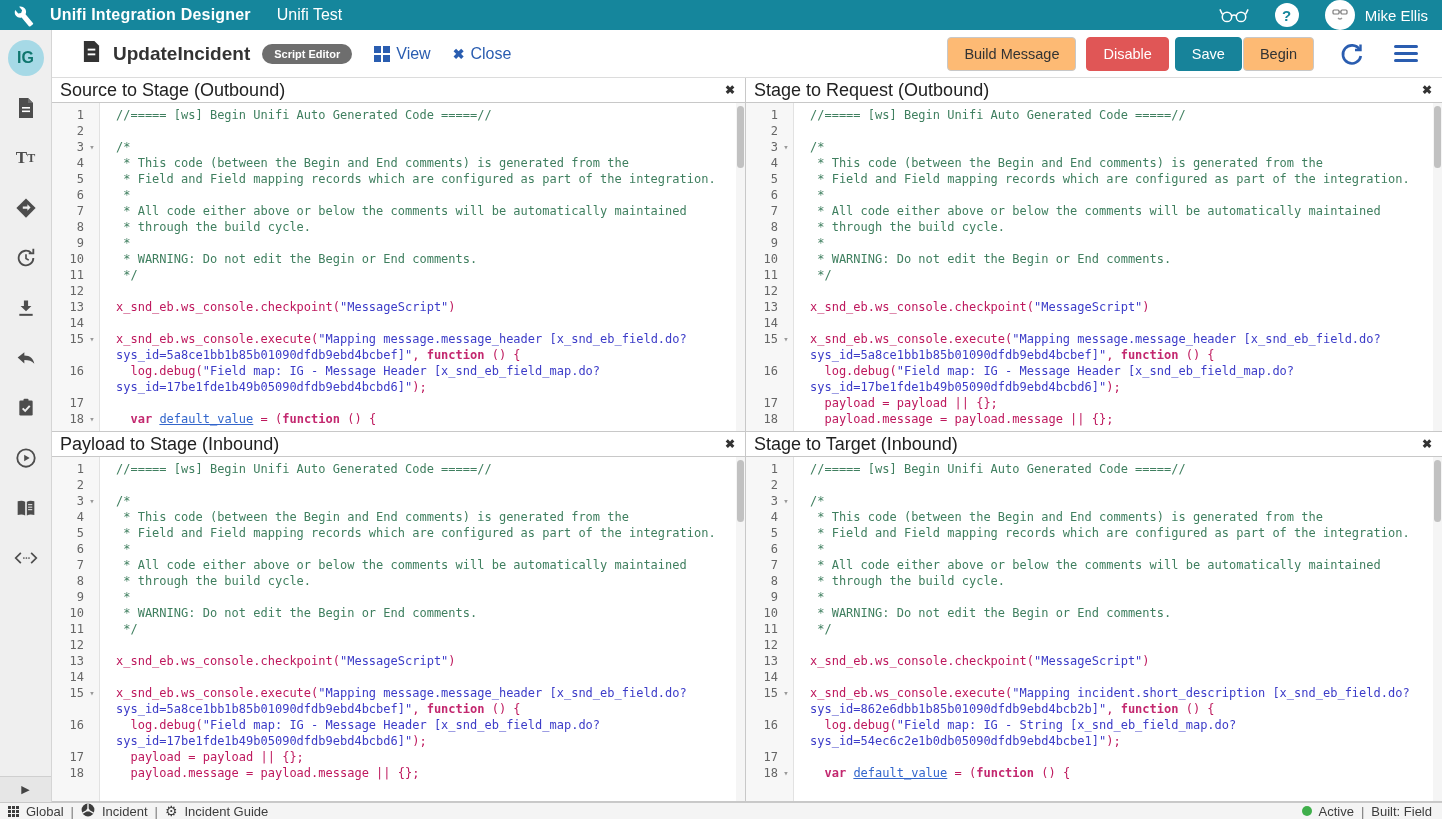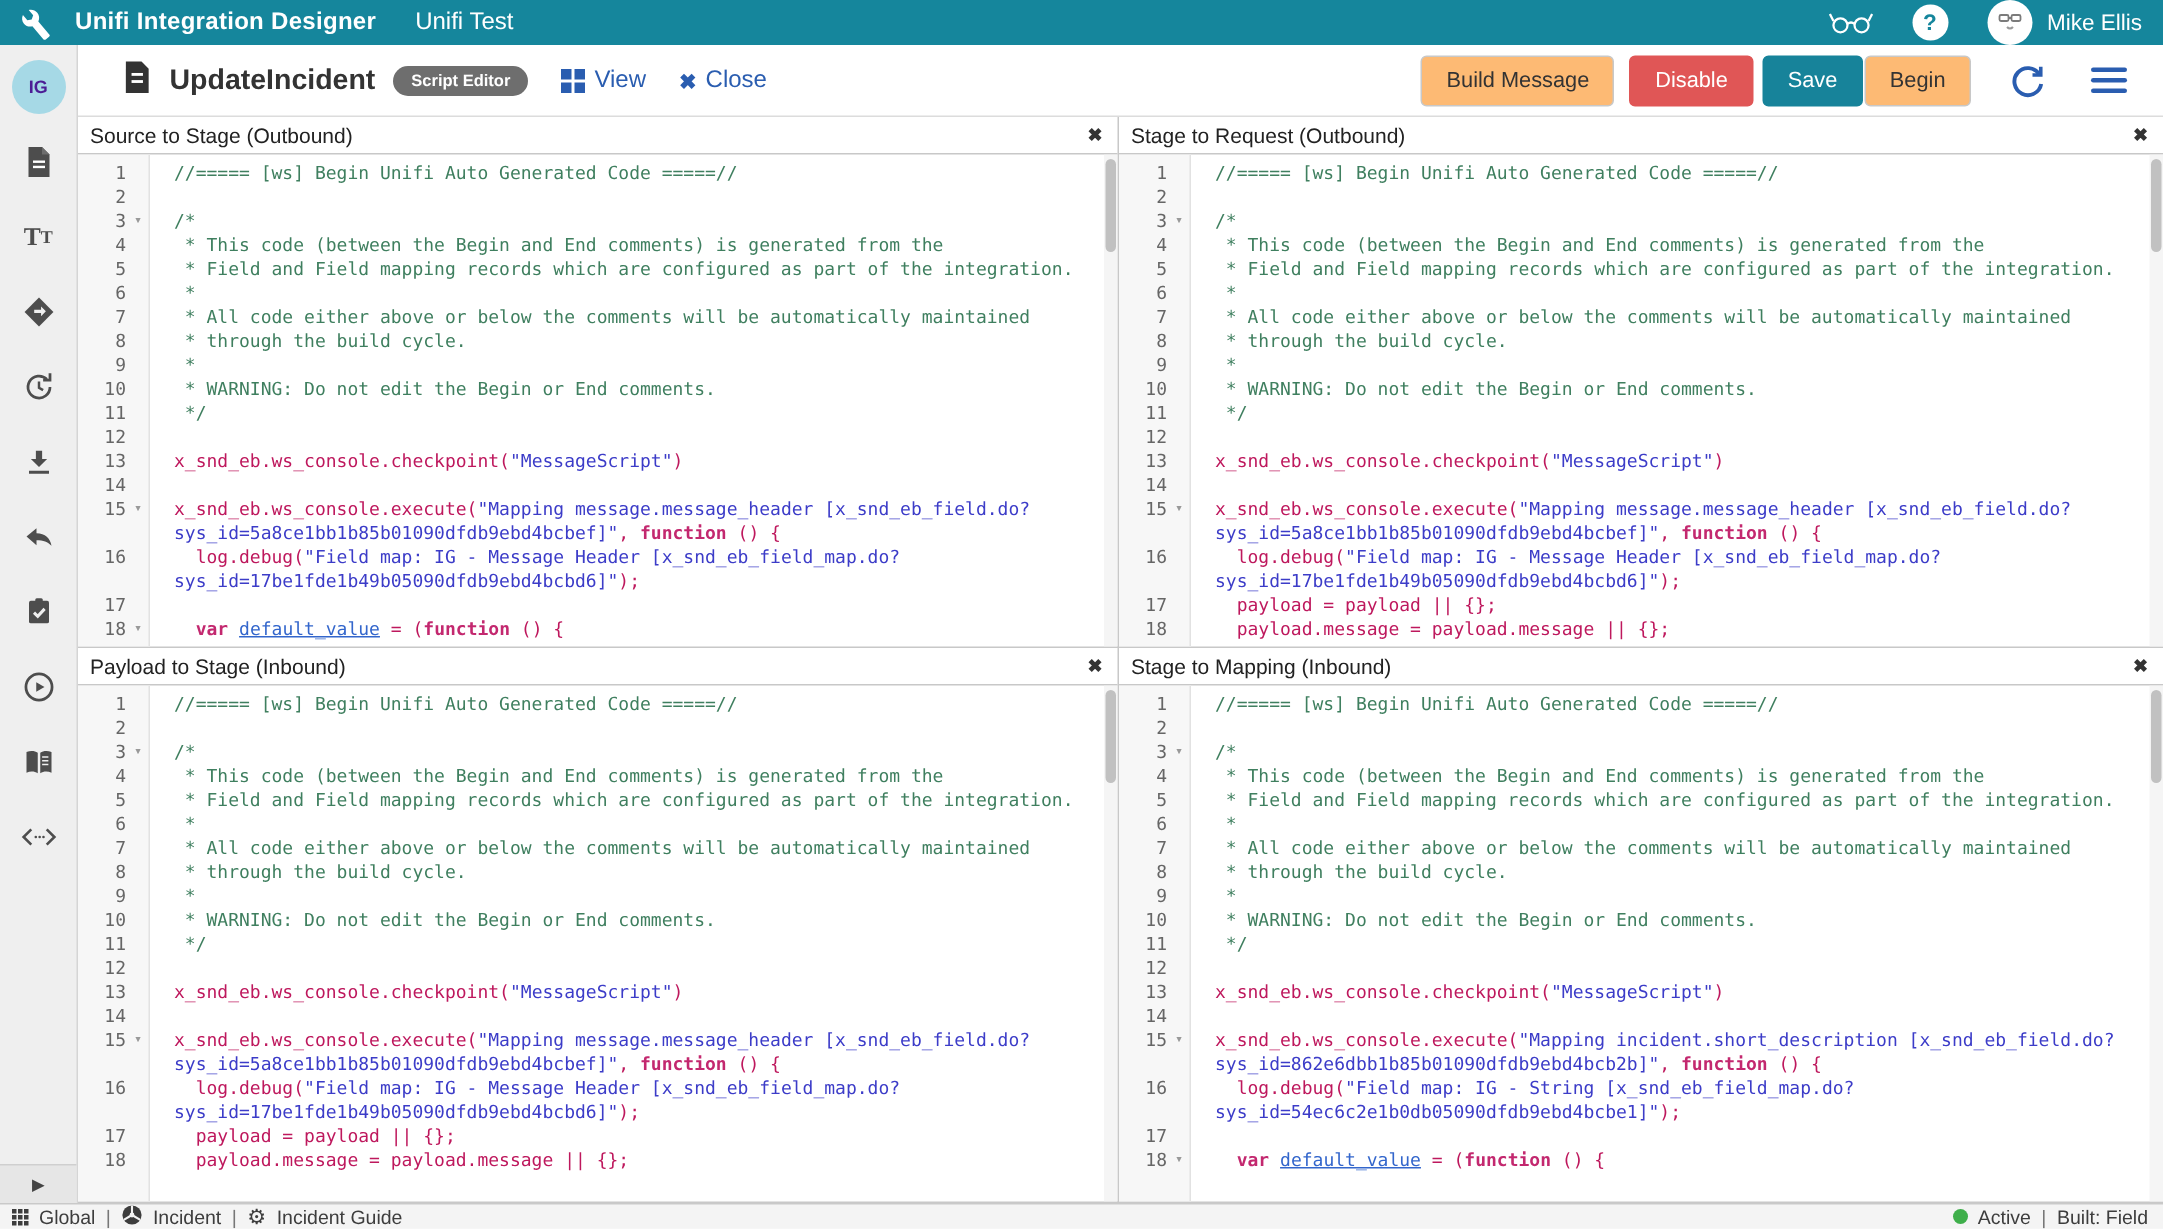--- a/index.html
+++ b/index.html
@@ -13,21 +13,21 @@
   .topbar .app-subtitle { font-size:16px; margin-left:26px; }
   .topbar .spacer { flex:1; }
   .top-icon { display:flex; align-items:center; justify-content:center; margin-left:26px; cursor:pointer; }
   .help-circle { width:24px; height:24px; border-radius:50%; background:#fff; color:#15869C; font-weight:700; font-size:15px; display:flex; align-items:center; justify-content:center; }
   .avatar-circle { width:30px; height:30px; border-radius:50%; background:#fff; display:flex; align-items:center; justify-content:center; overflow:hidden; }
   .user-name { font-size:15px; margin-left:10px; }
 
   
   .workspace { flex:1; display:flex; min-height:0; }
   .sidebar { width:52px; background:#efefef; border-right:1px solid #d5d5d5; display:flex; flex-direction:column; align-items:center; flex-shrink:0; }
-  .sb-avatar { width:36px; height:36px; border-radius:50%; background:#a6d9e6; color:#4c1d95; font-weight:700; font-size:12px; display:flex; align-items:center; justify-content:center; margin-top:10px; }
+  .sb-avatar { width:36px; height:36px; border-radius:50%; background:#a6d9e6; color:#0f766e; font-weight:700; font-size:16px; display:flex; align-items:center; justify-content:center; margin-top:10px; }
   .sb-icons { display:flex; flex-direction:column; align-items:center; margin-top:20px; gap:26px; flex:1; }
   .sb-icon { width:24px; height:24px; display:flex; align-items:center; justify-content:center; color:#4d4d4d; cursor:pointer; }
   .sb-icon svg { display:block; }
   .sb-footer { width:100%; height:26px; border-top:1px solid #cfcfcf; background:#e6e6e6; display:flex; align-items:center; justify-content:center; cursor:pointer; color:#444; font-size:11px; }
 
   .content-col { flex:1; display:flex; flex-direction:column; min-width:0; }
 
   
   .toolbar { height:48px; background:#fff; display:flex; align-items:center; padding:0 14px 0 30px; border-bottom:1px solid #dcdcdc; flex-shrink:0; }
   .record-title { font-size:19px; font-weight:700; color:#333; margin-left:12px; }
@@ -47,21 +47,21 @@
   .hamburger { display:flex; flex-direction:column; gap:4px; margin-left:30px; margin-right:10px; cursor:pointer; }
   .hamburger div { width:24px; height:3px; background:#2a5db0; border-radius:2px; }
   .view-grid { display:grid; grid-template-columns:7px 7px; grid-template-rows:7px 7px; gap:2px; }
   .view-grid div { background:#2a5db0; }
 
   
   .panels { flex:1; display:grid; grid-template-columns:694px 1fr; grid-template-rows:354px 1fr; min-height:0; }
   .panel { border-right:1px solid #c8c8c8; border-bottom:1px solid #c8c8c8; display:flex; flex-direction:column; min-width:0; min-height:0; background:#fff; position:relative; }
   .panel:nth-child(2n) { border-right:none; }
   .panel-header { height:25px; display:flex; align-items:center; justify-content:space-between; padding:0 10px 0 8px; border-bottom:1px solid #c8c8c8; flex-shrink:0; }
-  .panel-title { font-size:14px; color:#222; }
+  .panel-title { font-size:18px; color:#222; }
   .panel-close { font-size:12px; font-weight:700; color:#333; cursor:pointer; }
   .code-area { flex:1; position:relative; overflow:hidden; font-family:"DejaVu Sans Mono", monospace; font-size:12px; line-height:16px; }
   .gutter-bg { position:absolute; left:0; top:0; bottom:0; width:48px; background:#f7f7f7; border-right:1px solid #e2e2e2; }
   .code-rows { position:absolute; left:0; top:4px; right:10px; }
   .code-row { display:flex; height:16px; white-space:pre; }
   .ln { width:32px; text-align:right; color:#666; flex-shrink:0; }
   .fold { width:16px; text-align:center; color:#999; font-size:9px; line-height:16px; flex-shrink:0; }
   .code-text { padding-left:16px; overflow:hidden; }
   .tok-p { color:#be185d; }
   .tok-c { color:#3f7f5f; }
@@ -339,21 +339,21 @@
                 <div class="code-row"><span class="ln">18</span><span class="fold"></span><span class="code-text"><span class="tok-p">  payload.message = payload.message || {};</span></span></div>
               </div>
             <div class="vscroll">
                 <div class="thumb"></div>
               </div>
           </div>
         </div>
 
         <div class="panel">
           <div class="panel-header">
-            <span class="panel-title">Stage to Mapping (Inbound)</span>
+            <span class="panel-title">Stage to Target (Inbound)</span>
             <span class="panel-close">✖</span>
           </div>
           <div class="code-area">
             <div class="gutter-bg"></div>
             <div class="code-rows">
                 <div class="code-row"><span class="ln">1</span><span class="fold"></span><span class="code-text"><span class="tok-c">//===== [ws] Begin Unifi Auto Generated Code =====//</span></span></div>
                 <div class="code-row"><span class="ln">2</span><span class="fold"></span><span class="code-text"></span></div>
                 <div class="code-row"><span class="ln">3</span><span class="fold">▾</span><span class="code-text"><span class="tok-c">/*</span></span></div>
                 <div class="code-row"><span class="ln">4</span><span class="fold"></span><span class="code-text"><span class="tok-c"> * This code (between the Begin and End comments) is generated from the</span></span></div>
                 <div class="code-row"><span class="ln">5</span><span class="fold"></span><span class="code-text"><span class="tok-c"> * Field and Field mapping records which are configured as part of the integration.</span></span></div>

